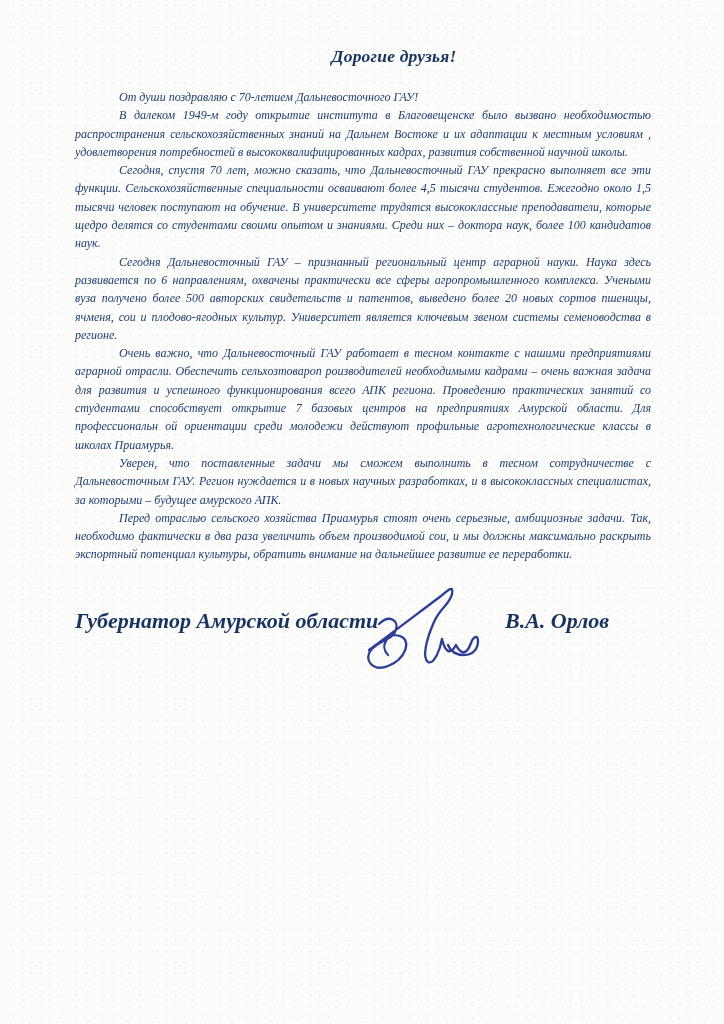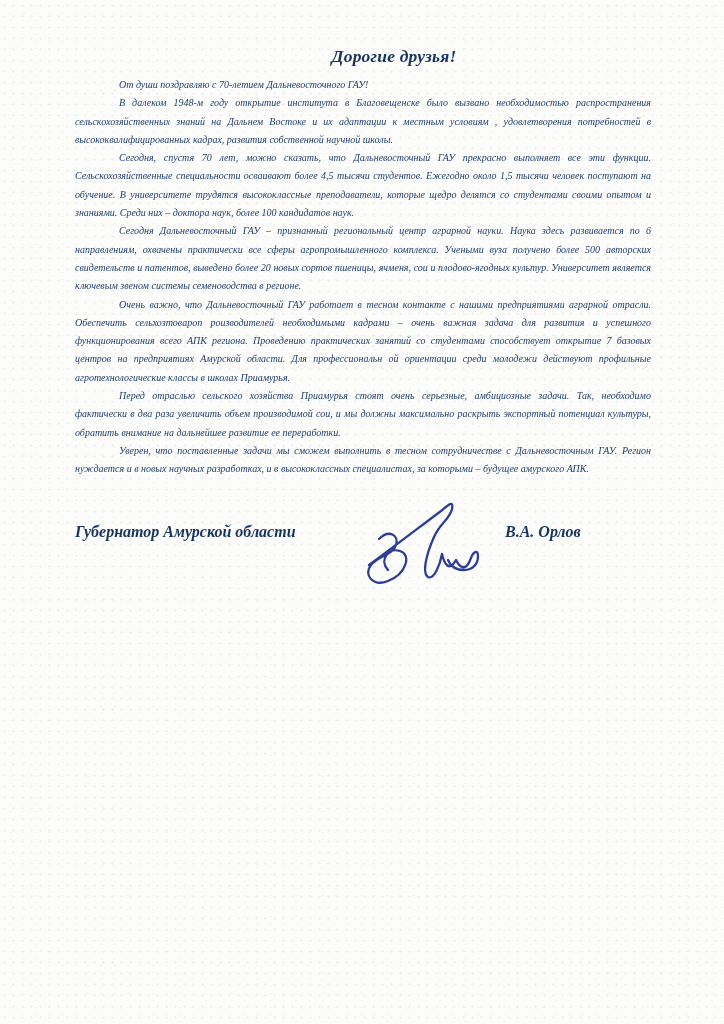--- a/index.html
+++ b/index.html
@@ -18,47 +18,47 @@
     font-family:"Liberation Serif","DejaVu Serif",serif;
     font-style:italic;
     color:#21406f;
     overflow:hidden;
   }
   .content{position:absolute;left:75px;top:46px;width:576px;}
   .title{
     font-size:17.5px;font-weight:bold;color:#17335f;
     text-align:center;margin:0 0 0 62px;letter-spacing:0.2px;
   }
-  .bodytext{margin-top:9px;font-size:10px;line-height:18.3px;}
+  .bodytext{margin-top:21px;font-size:12px;line-height:18.3px;}
   .bodytext p{margin:0;text-indent:44px;text-align:justify;}
   .sig-row{
     position:relative;margin-top:28px;height:112px;
-    font-weight:bold;font-size:16px;color:#17335f;white-space:nowrap;
+    font-weight:bold;font-size:22px;color:#17335f;white-space:nowrap;
   }
   .sig-left{position:absolute;left:0;top:16px;}
   .sig-right{position:absolute;left:430px;top:16px;text-align:right;}
   .sig-svg{position:absolute;left:280px;top:-14px;}
   .sig-svg path{fill:none;stroke:#2e3e94;stroke-width:2.3;stroke-linecap:round;stroke-linejoin:round;}
 </style>
 </head>
 <body>
 
 <div class="page">
   <div class="content">
 
     <h1 class="title">Дорогие друзья!</h1>
 
     <div class="bodytext">
       <p>От души поздравляю с 70-летием Дальневосточного ГАУ!</p>
-      <p>В далеком 1948-м году открытие института в Благовещенске было вызвано необходимостью распространения сельскохозяйственных знаний на Дальнем Востоке и их адаптации к местным условиям , удовлетворения потребностей в высококвалифицированных кадрах, развития собственной научной школы.</p>
+      <p>В далеком 1949-м году открытие института в Благовещенске было вызвано необходимостью распространения сельскохозяйственных знаний на Дальнем Востоке и их адаптации к местным условиям , удовлетворения потребностей в высококвалифицированных кадрах, развития собственной научной школы.</p>
       <p>Сегодня, спустя 70 лет, можно сказать, что Дальневосточный ГАУ прекрасно выполняет все эти функции. Сельскохозяйственные специальности осваивают более 4,5 тысячи студентов. Ежегодно около 1,5 тысячи человек поступают на обучение. В университете трудятся высококлассные преподаватели, которые щедро делятся со студентами своими опытом и знаниями. Среди них – доктора наук, более 100 кандидатов наук.</p>
       <p>Сегодня Дальневосточный ГАУ – признанный региональный центр аграрной науки. Наука здесь развивается по 6 направлениям, охвачены практически все сферы агропромышленного комплекса. Учеными вуза получено более 500 авторских свидетельств и патентов, выведено более 20 новых сортов пшеницы, ячменя, сои и плодово-ягодных культур. Университет является ключевым звеном системы семеноводства в регионе.</p>
       <p>Очень важно, что Дальневосточный ГАУ работает в тесном контакте с нашими предприятиями аграрной отрасли. Обеспечить сельхозтовароп роизводителей необходимыми кадрами – очень важная задача для развития и успешного функционирования всего АПК региона. Проведению практических занятий со студентами способствует открытие 7 базовых центров на предприятиях Амурской области. Для профессиональн ой ориентации среди молодежи действуют профильные агротехнологические классы в школах Приамурья.</p>
+      <p>Уверен, что поставленные задачи мы сможем выполнить в тесном сотрудничестве с Дальневосточным ГАУ. Регион нуждается и в новых научных разработках, и в высококлассных специалистах, за которыми – будущее амурского АПК.</p>
       <p>Перед отраслью сельского хозяйства Приамурья стоят очень серьезные, амбициозные задачи. Так, необходимо фактически в два раза увеличить объем производимой сои, и мы должны максимально раскрыть экспортный потенциал культуры, обратить внимание на дальнейшее развитие ее переработки.</p>
-      <p>Уверен, что поставленные задачи мы сможем выполнить в тесном сотрудничестве с Дальневосточным ГАУ. Регион нуждается и в новых научных разработках, и в высококлассных специалистах, за которыми – будущее амурского АПК.</p>
     </div>
 
     <div class="sig-row">
       <span class="sig-left">Губернатор Амурской области</span>
 
       <svg class="sig-svg" width="130" height="104" viewBox="0 0 130 104" aria-hidden="true">
         <path d="M24 46
                  C34 36 44 42 41 52
                  C38 62 24 62 16 72
                  C8 82 18 94 33 88

